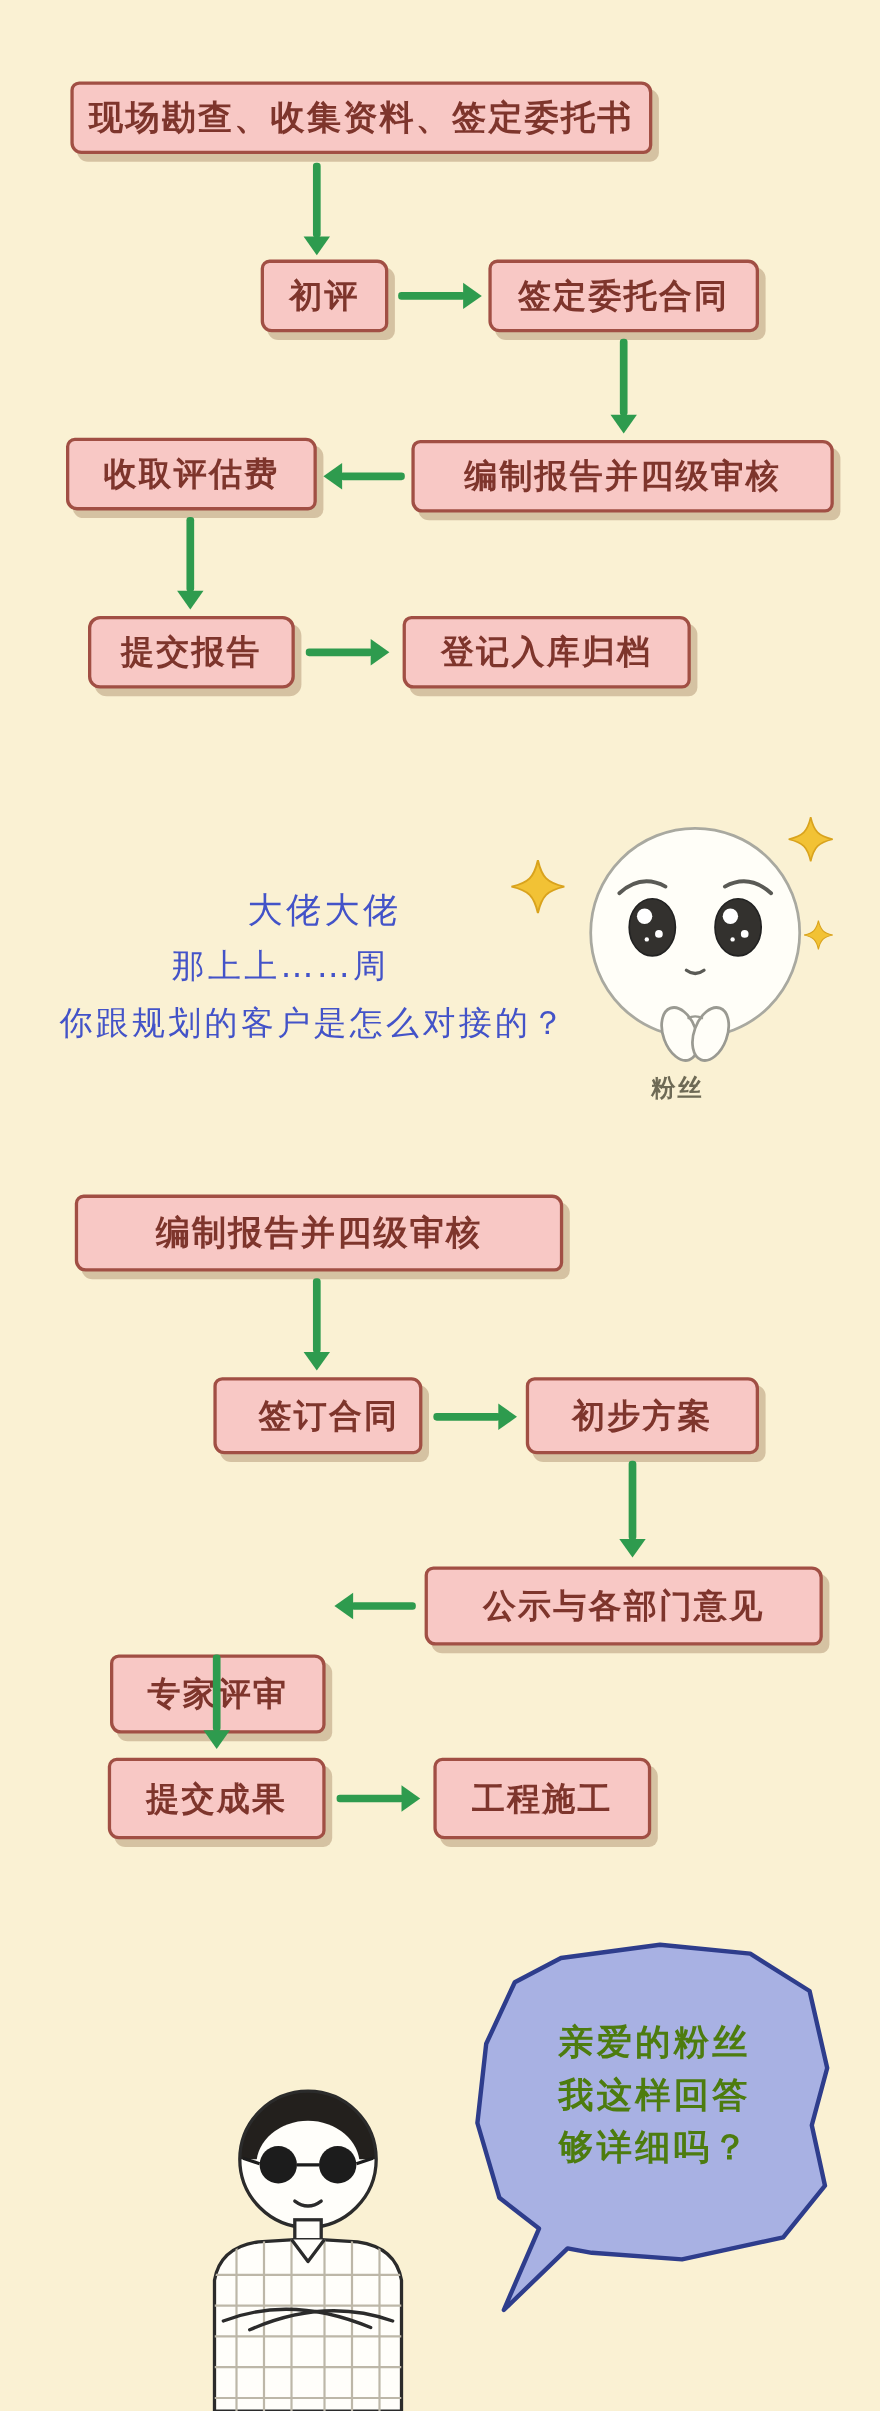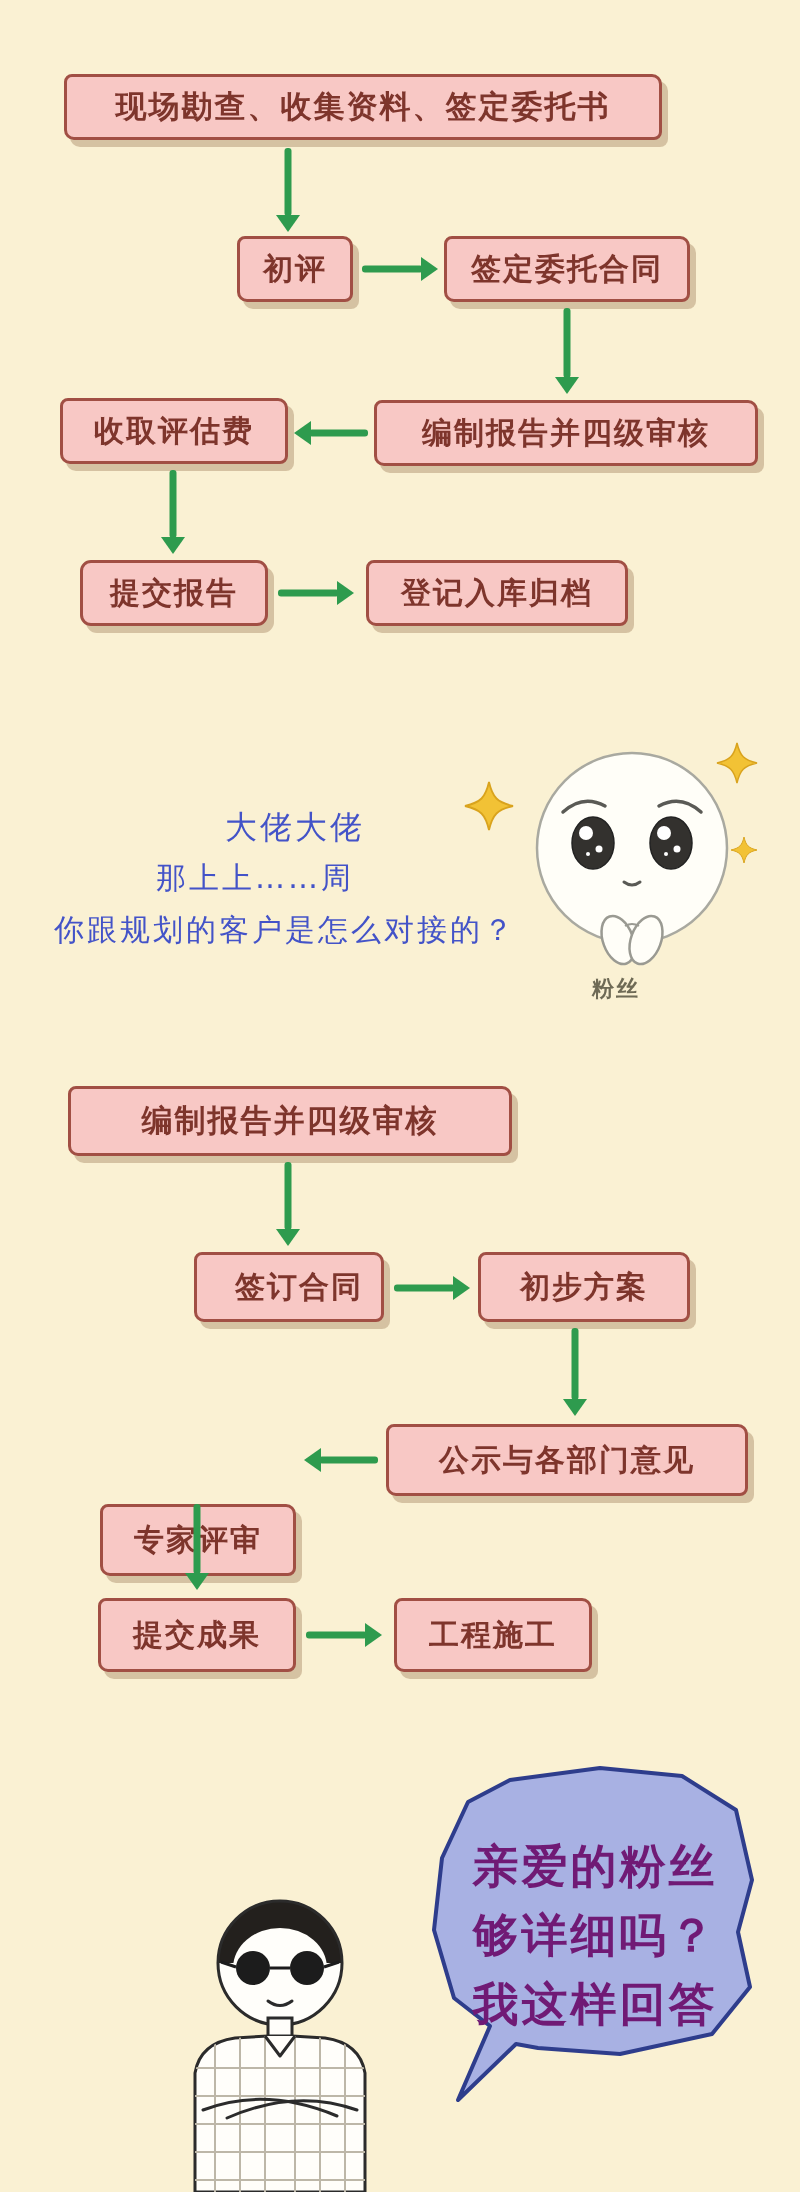--- a/index.html
+++ b/index.html
@@ -38,30 +38,30 @@
   .qline { position:absolute; color:#4353C8; font-weight:normal; text-align:center; letter-spacing:3px; }
   .q1 { left:140px; top:806px; width:310px; font-size:32px; }
   .q2 { left:90px;  top:858px; width:330px; font-size:30px; }
   .q3 { left:25px;  top:910px; width:520px; font-size:30px; }
 
   .fan-caption { position:absolute; left:566px; top:974px; width:100px; text-align:center;
     color:#6E6A55; font-size:22px; font-weight:bold; letter-spacing:2px; }
 
   
   .bubble-text { position:absolute; left:465px; top:1832px; width:260px; text-align:center;
-    color:#701a75; font-weight:bold; font-size:46px; line-height:1.5; letter-spacing:3px; }
+    color:#4d7c0f; font-weight:bold; font-size:32px; line-height:1.5; letter-spacing:3px; }
 
   svg { display:block; }
 </style>
 </head>
 <body>
 
 <div class="canvas">
 
-  <div class="fbox big" style="left:64px; top:74px; width:598px; height:66px;">现场勘查、收集资料、签定委托书</div>
+  <div class="fbox big" style="left:64px; top:74px; width:529px; height:66px;">现场勘查、收集资料、签定委托书</div>
 
   <div class="arrow a-down" style="left:276px; top:148px; height:84px;">
     <div class="shaft"></div>
       <div class="head"></div>
   </div>
 
   <div class="fbox" style="left:237px; top:236px; width:116px; height:66px;">初评</div>
 
   <div class="arrow a-right" style="left:362px; top:257px; width:76px;">
     <div class="shaft"></div>
@@ -180,22 +180,22 @@
 
   <svg style="position:absolute; left:420px; top:1762px;" width="345" height="345" viewBox="0 0 345 345">
     <path d="M 90,18 L 180,6 L 262,14 L 316,48 L 332,118 L 318,170 L 330,225
              L 292,272 L 200,292 L 118,286 L 96,282
              L 38,338 L 70,264
              L 34,236 L 14,168 L 22,96 L 48,40 Z" fill="#A8B1E3" stroke="#2E3D8C" stroke-width="4" stroke-linejoin="round"></path>
   </svg>
 
   <div class="bubble-text">
     <div>亲爱的粉丝</div>
+    <div>我这样回答</div>
     <div>够详细吗？</div>
-    <div>我这样回答</div>
   </div>
 
   <svg style="position:absolute; left:165px; top:1868px;" width="230" height="324" viewBox="0 0 230 324">
     <defs>
       <clipPath id="torsoClip">
         <path d="M30,324 L30,205 Q35,175 70,170 L103,168 L127,168 L160,170 Q195,175 200,205 L200,324 Z"></path>
       </clipPath>
     </defs>
 
     <circle cx="115" cy="95" r="62" fill="#FFFEFA"></circle>

